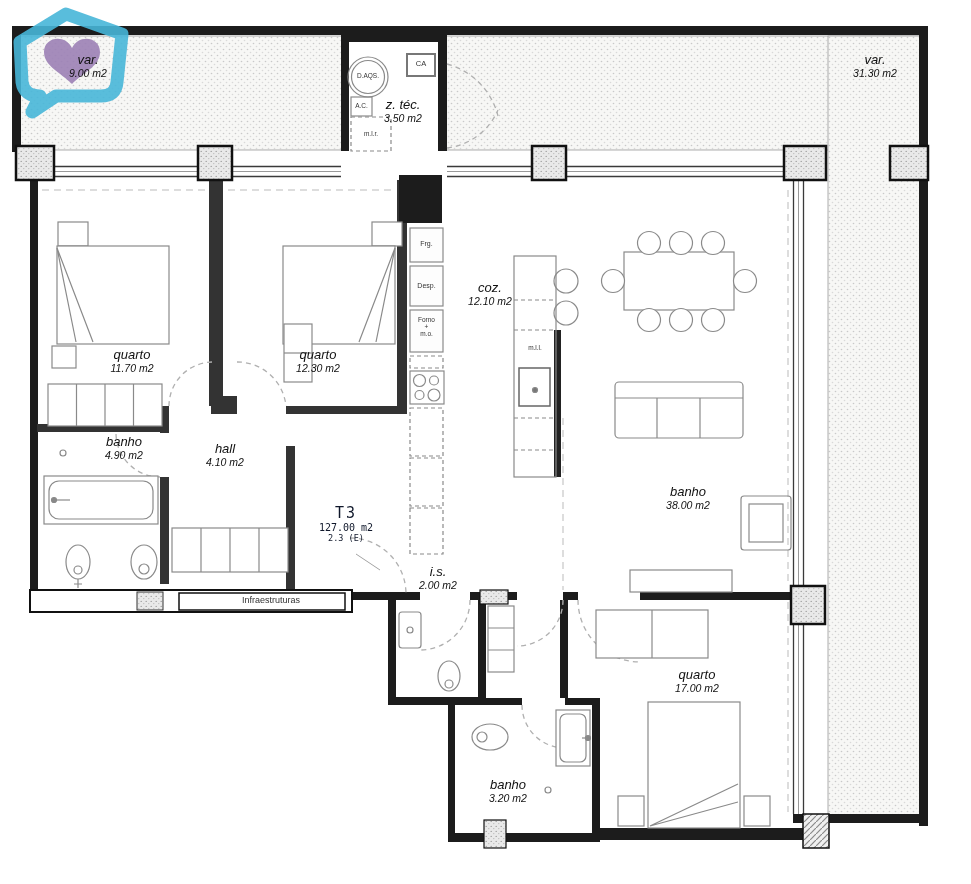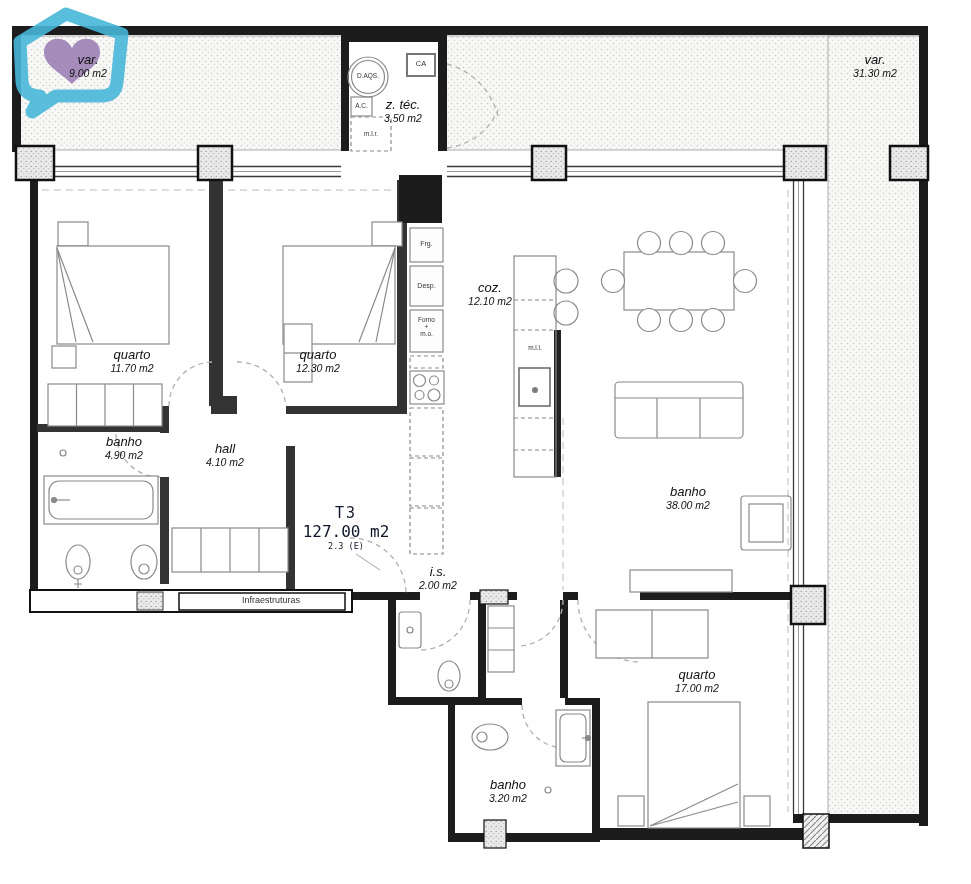--- a/index.html
+++ b/index.html
@@ -6,21 +6,21 @@
   .plan{position:relative;width:971px;height:884px;background:#fff;overflow:hidden;
         font-family:"Liberation Sans",sans-serif;color:#111;}
   .plan svg{position:absolute;left:0;top:0;}
   .lbl{position:absolute;text-align:center;line-height:1.18;z-index:30;font-style:italic;}
   .lbl .nm{display:block;font-size:13px;}
   .lbl .ar{display:block;font-size:10.5px;}
   .tiny{position:absolute;text-align:center;color:#333;z-index:30;line-height:1.1;}
   .unit{position:absolute;left:298px;top:504px;width:96px;text-align:center;z-index:30;
         font-family:"DejaVu Sans Mono",monospace;color:#0f172a;}
   .unit .t{display:block;font-size:15px;letter-spacing:2px;}
-  .unit .a{display:block;font-size:16px;text-align:center;}
+  .unit .a{display:block;font-size:10px;text-align:center;}
   .unit .n{display:block;font-size:8.5px;}
   .wm-text{position:absolute;left:238px;top:424px;z-index:20;
         font-size:76px;font-weight:bold;letter-spacing:-2px;
         color:rgba(150,118,172,0.55);font-family:"Liberation Sans",sans-serif;}
   .wm-logo{position:absolute;left:592px;top:356px;z-index:19;}
   .pre{white-space:pre-line;}
 </style>
 </head>
 <body>
 

